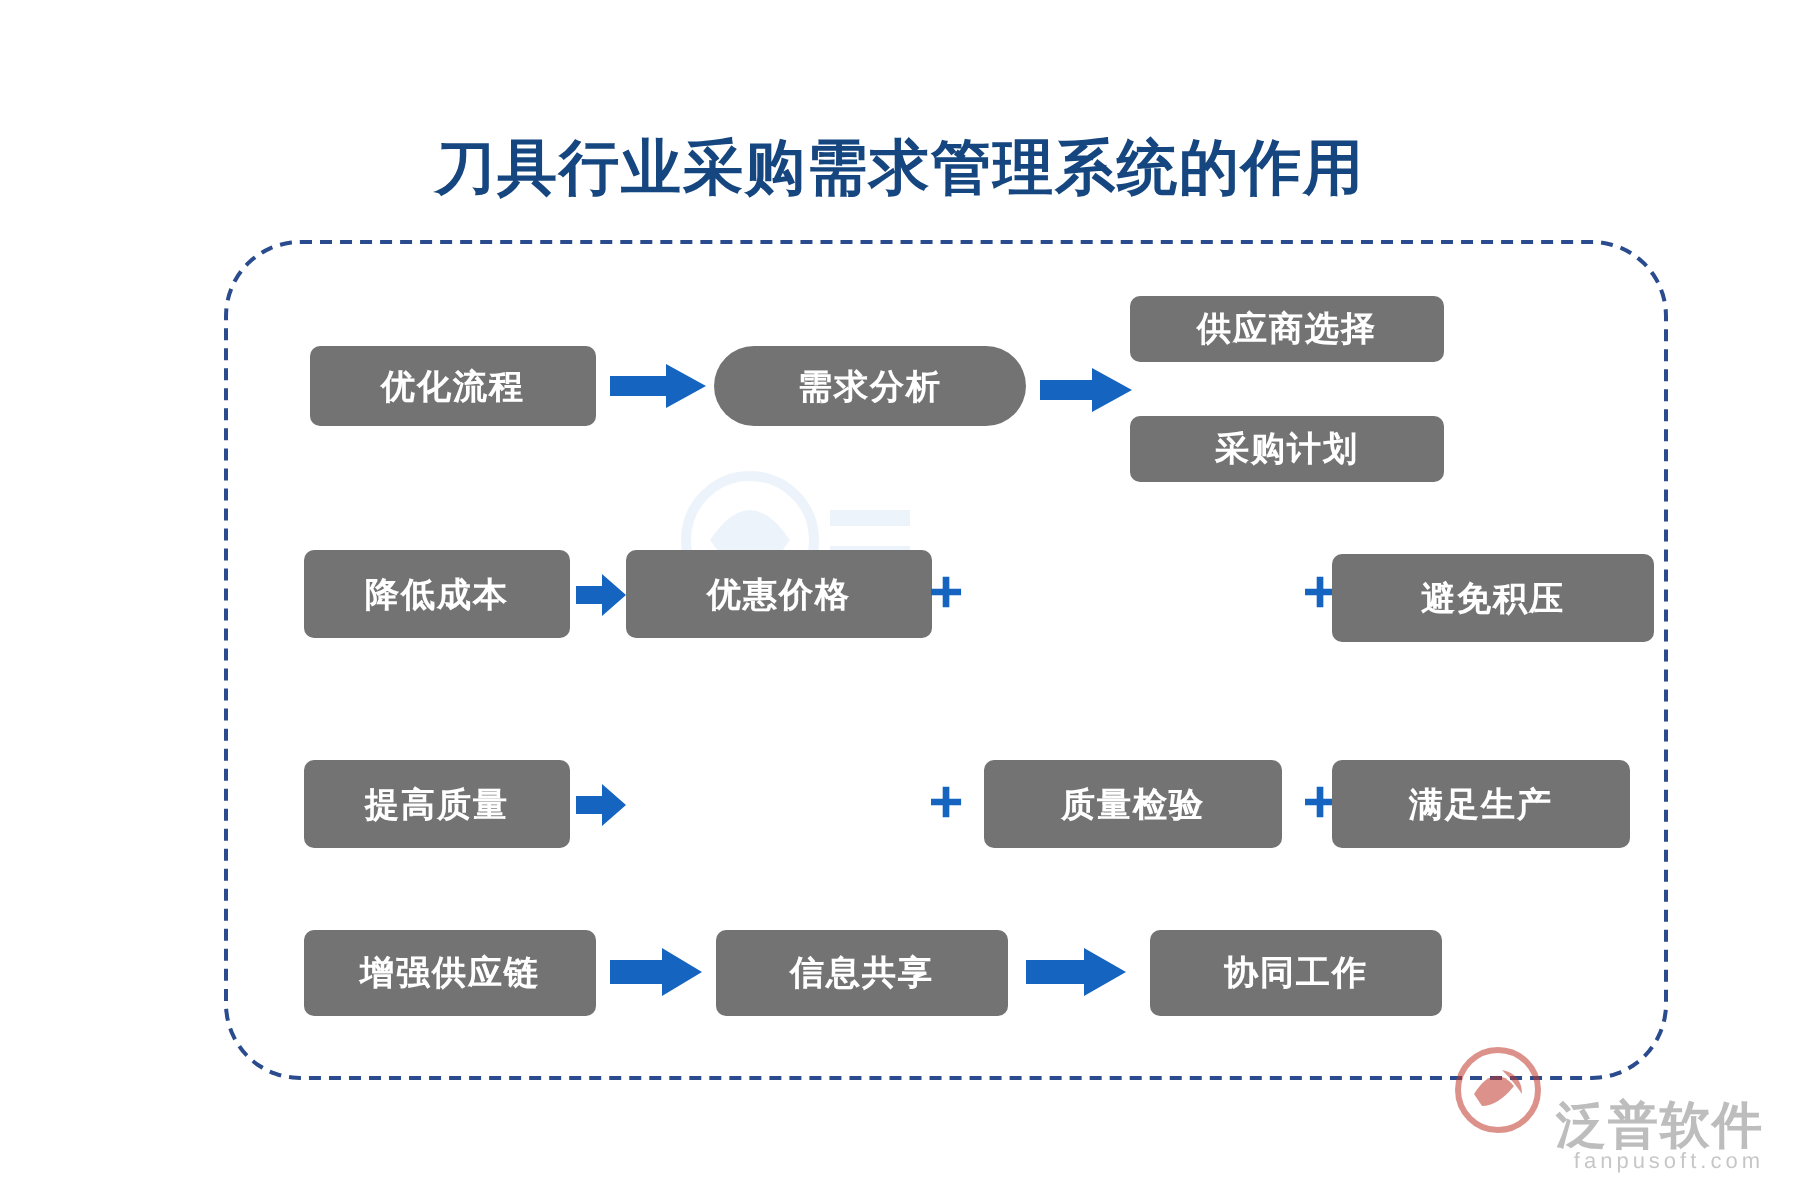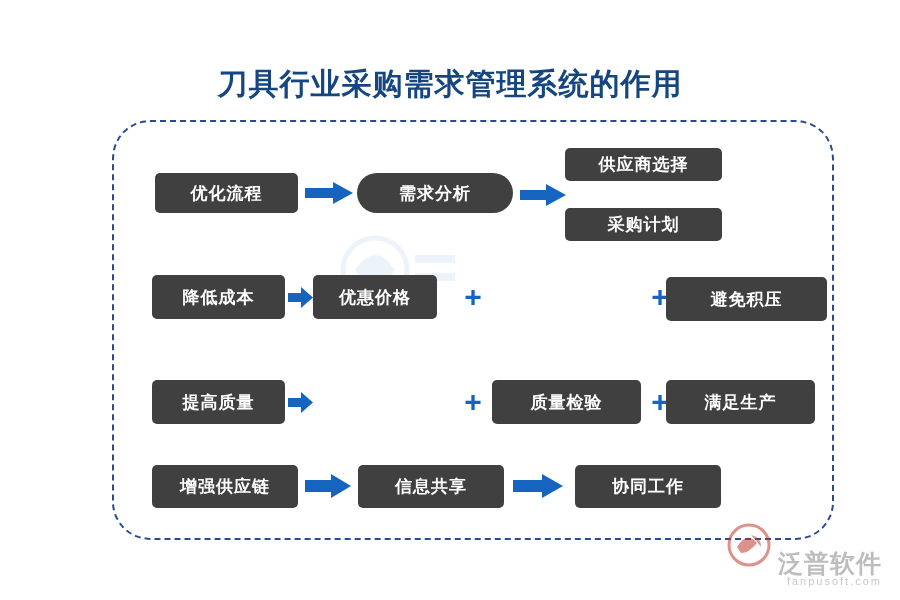--- a/index.html
+++ b/index.html
@@ -36,21 +36,21 @@
     left: 112px;
     top: 120px;
     width: 722px;
     height: 420px;
     border: 2px dashed #2a4b8d;
     border-radius: 38px;
     box-sizing: border-box;
   }
   .node {
     position: absolute;
-    background: #404040;
+    background: #737373;
     color: #ffffff;
     font-size: 17px;
     font-weight: bold;
     border-radius: 5px;
     display: flex;
     align-items: center;
     justify-content: center;
     letter-spacing: 1px;
     white-space: nowrap;
     box-sizing: border-box;
@@ -151,21 +151,21 @@
   </div>
 
   <div class="node" style="left:152px; top:275px; width:133px; height:44px;">
     <span>降低成本</span>
   </div>
 
   <svg class="arrow" style="left:288px; top:287px; width:25px; height:21px;" viewBox="0 0 25 21">
     <path d="M0 6 H13 V0 L25 10.5 L13 21 V15 H0 Z" fill="#1565c0"></path>
   </svg>
 
-  <div class="node" style="left:313px; top:275px; width:124px; height:44px;">
+  <div class="node" style="left:313px; top:275px; width:153px; height:44px;">
     <span>优惠价格</span>
   </div>
 
   <div class="plus" style="left:458px; top:282px; width:30px; height:30px;">+</div>
 
 
   <div class="plus" style="left:645px; top:282px; width:30px; height:30px;">+</div>
 
   <div class="node" style="left:666px; top:277px; width:161px; height:44px;">
     <span>避免积压</span>

